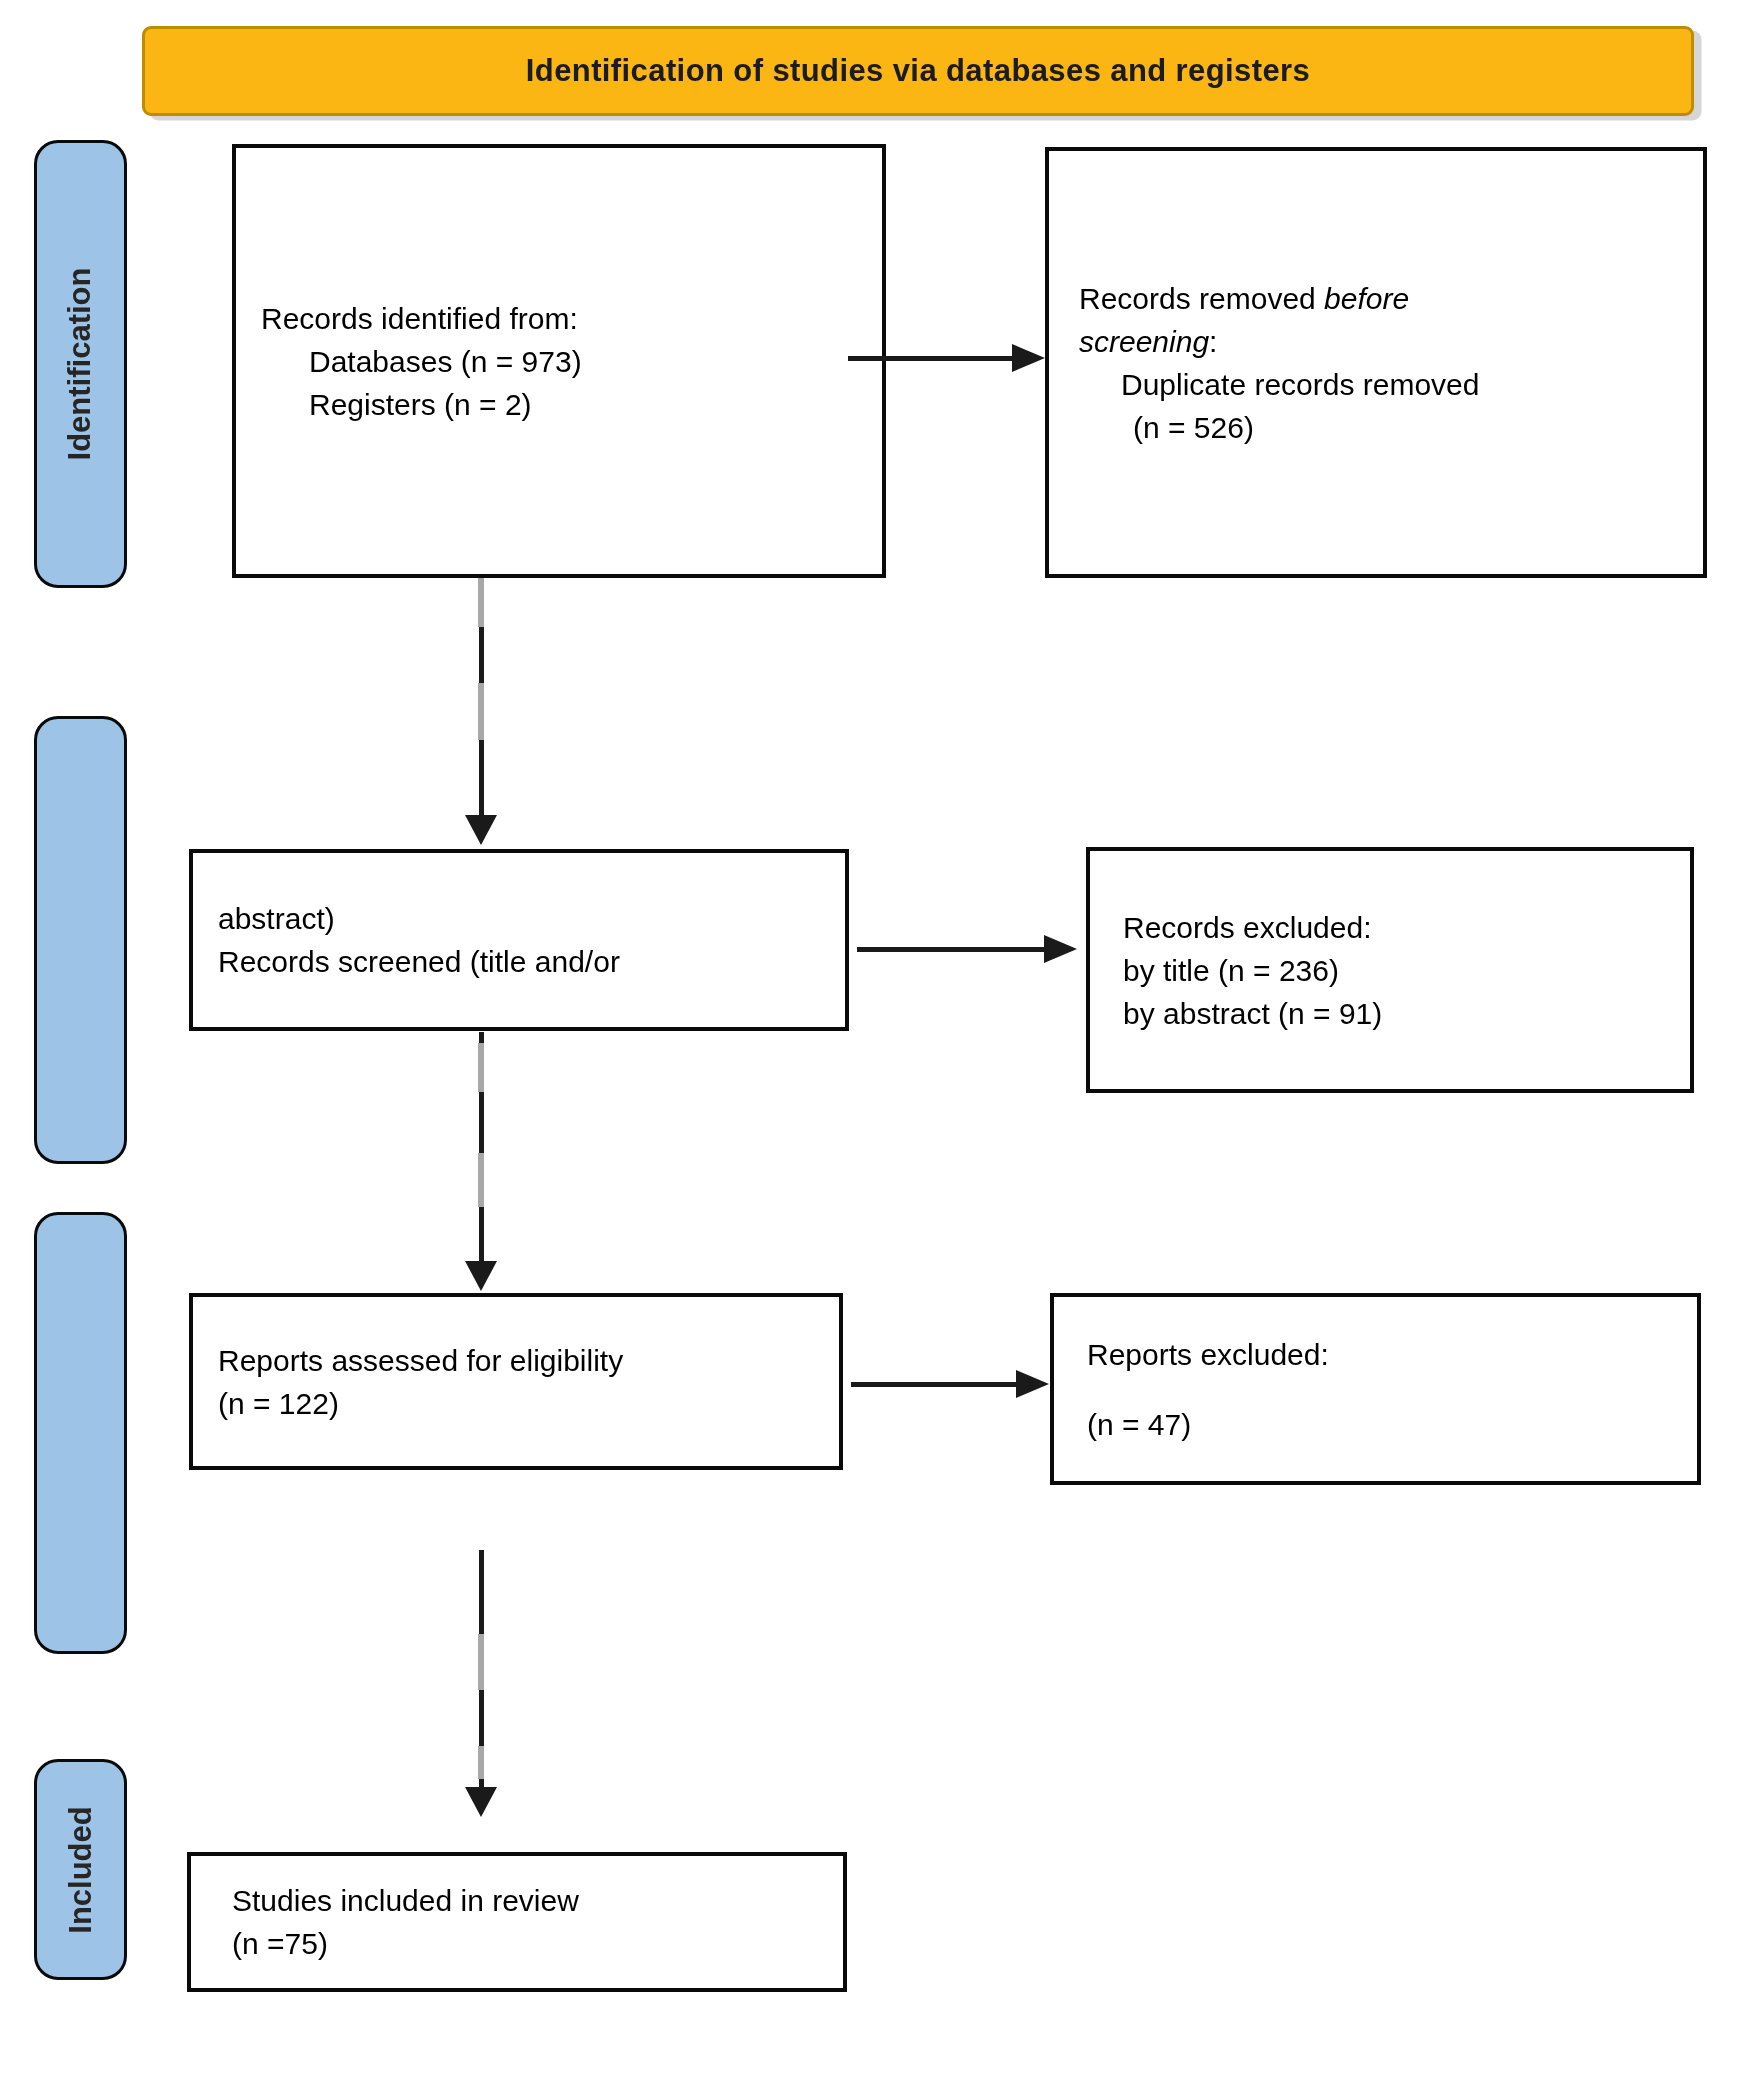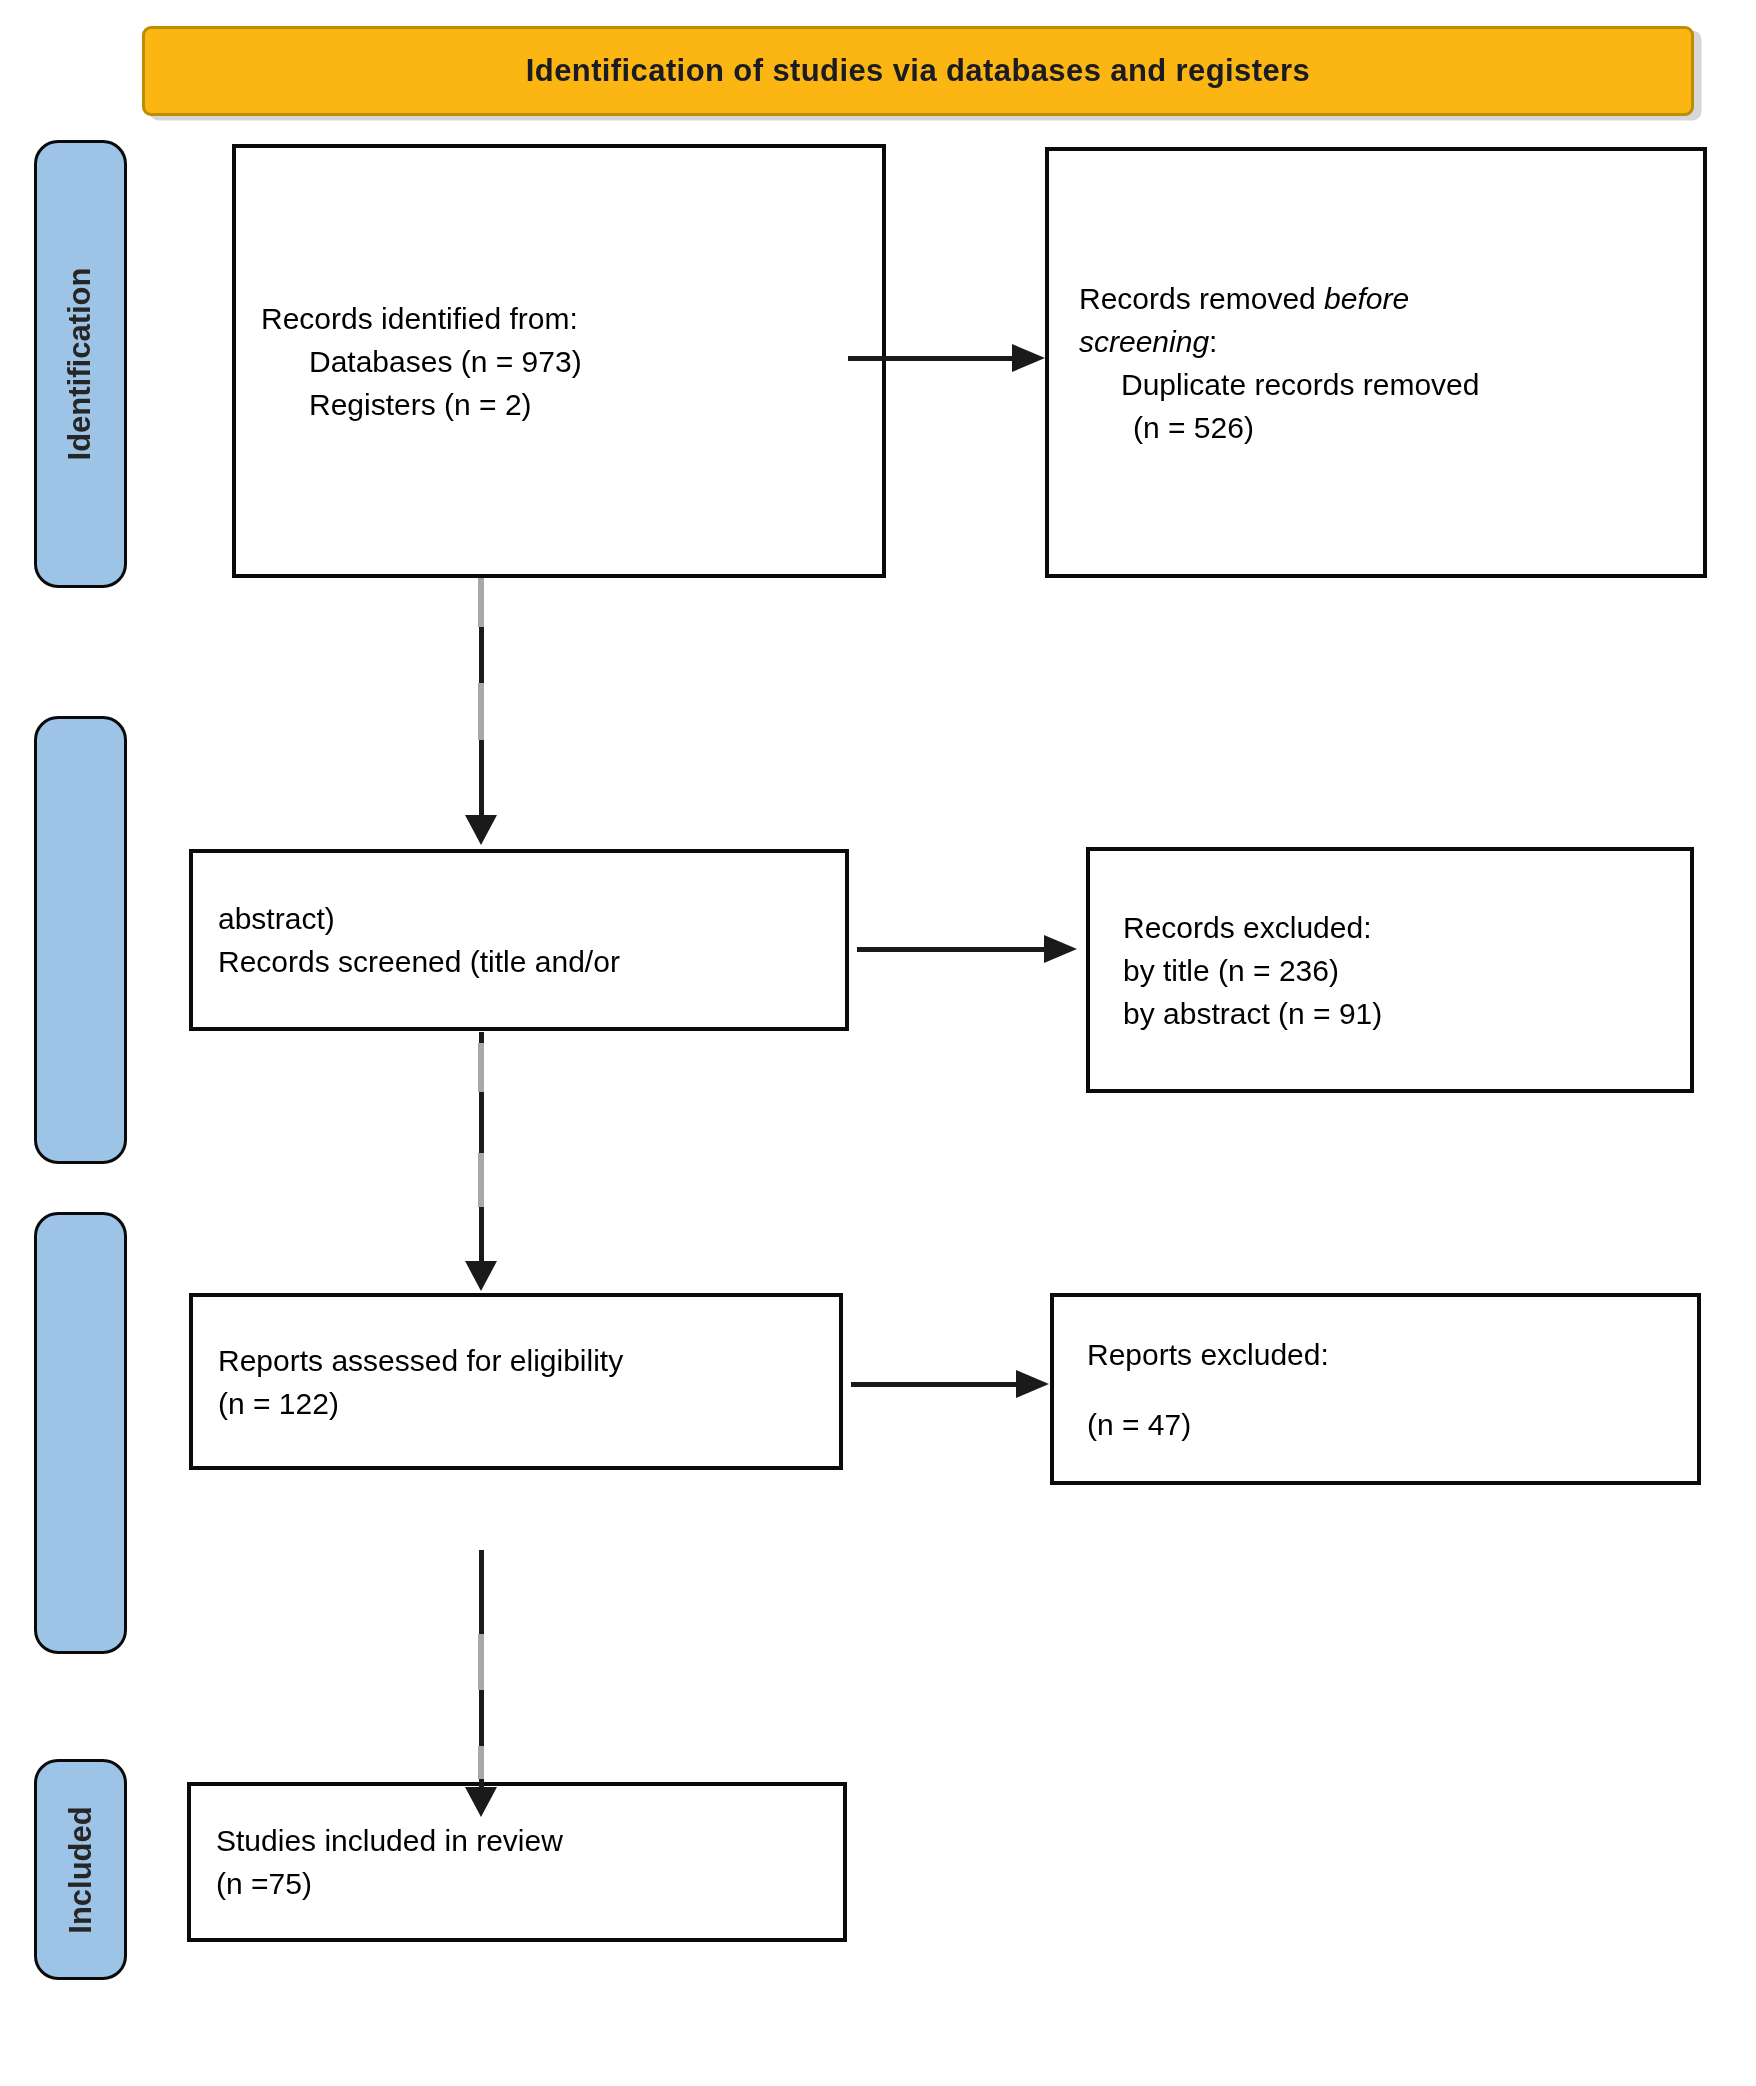--- a/index.html
+++ b/index.html
@@ -46,21 +46,21 @@
   .fbox div, .fbox p{margin:0;}
   .ind1{margin-left:48px !important;}
   .ind2{margin-left:42px !important;}
   .ind3{margin-left:54px !important;}
   #box-identified{left:192px; top:144px; width:654px; height:434px; padding-left:25px; padding-right:12px;margin-left:40px;}
   #box-removed{left:1045px; top:147px; width:662px; height:431px; padding-left:30px; padding-right:28px;}
   #box-screened{left:189px; top:849px; width:660px; height:182px; padding-left:25px; padding-right:12px;}
   #box-excluded{left:1086px; top:847px; width:608px; height:246px; padding-left:33px; padding-right:12px;}
   #box-assessed{left:189px; top:1293px; width:654px; height:177px; padding-left:25px; padding-right:12px;}
   #box-reports-excluded{left:1050px; top:1293px; width:651px; height:192px; padding-left:33px; padding-right:12px;gap:27px;}
-  #box-included-studies{left:187px; top:1782px; width:660px; height:160px; padding-left:25px; padding-right:12px;}
+  #box-included-studies{left:187px; top:1852px; width:660px; height:140px; padding-left:41px; padding-right:12px;}
   #box-removed .wrapline{max-width:418px;}
   .it{font-style:italic;}
   
   .hline{position:absolute; height:4.5px; background:var(--arrow-black);}
   .hhead{position:absolute; width:0; height:0;
     border-top:14px solid transparent; border-bottom:14px solid transparent;
     border-left:33px solid var(--arrow-black);}
   .vline{position:absolute; width:4.5px; background:var(--arrow-black);}
   .vgray{position:absolute; width:6px; background:var(--arrow-gray);}
   .vhead{position:absolute; width:0; height:0;

